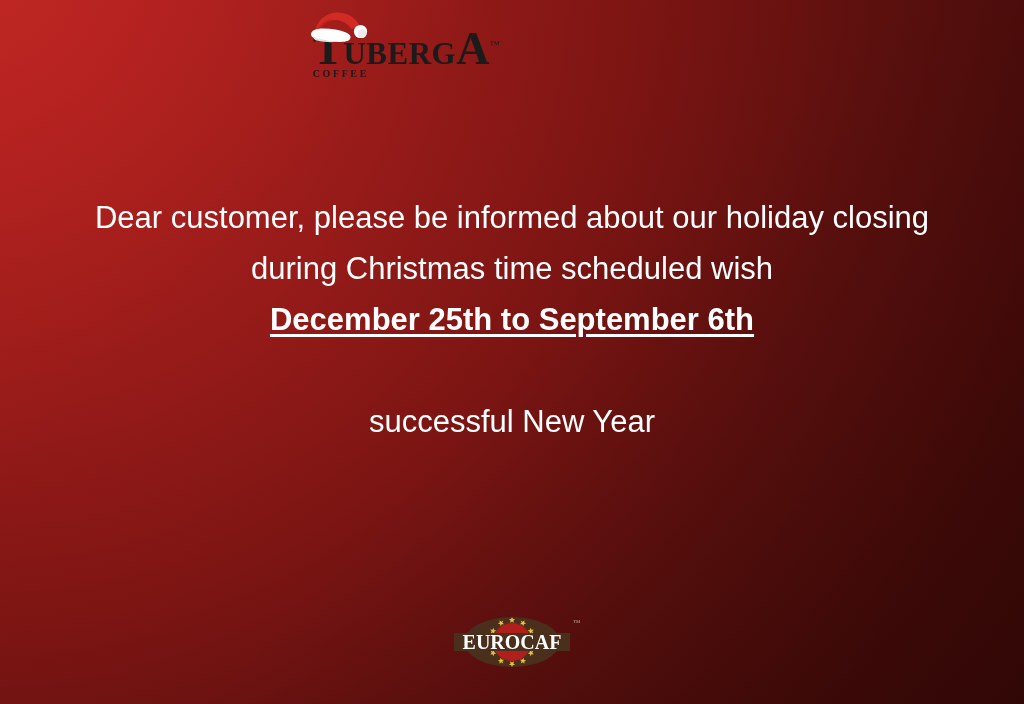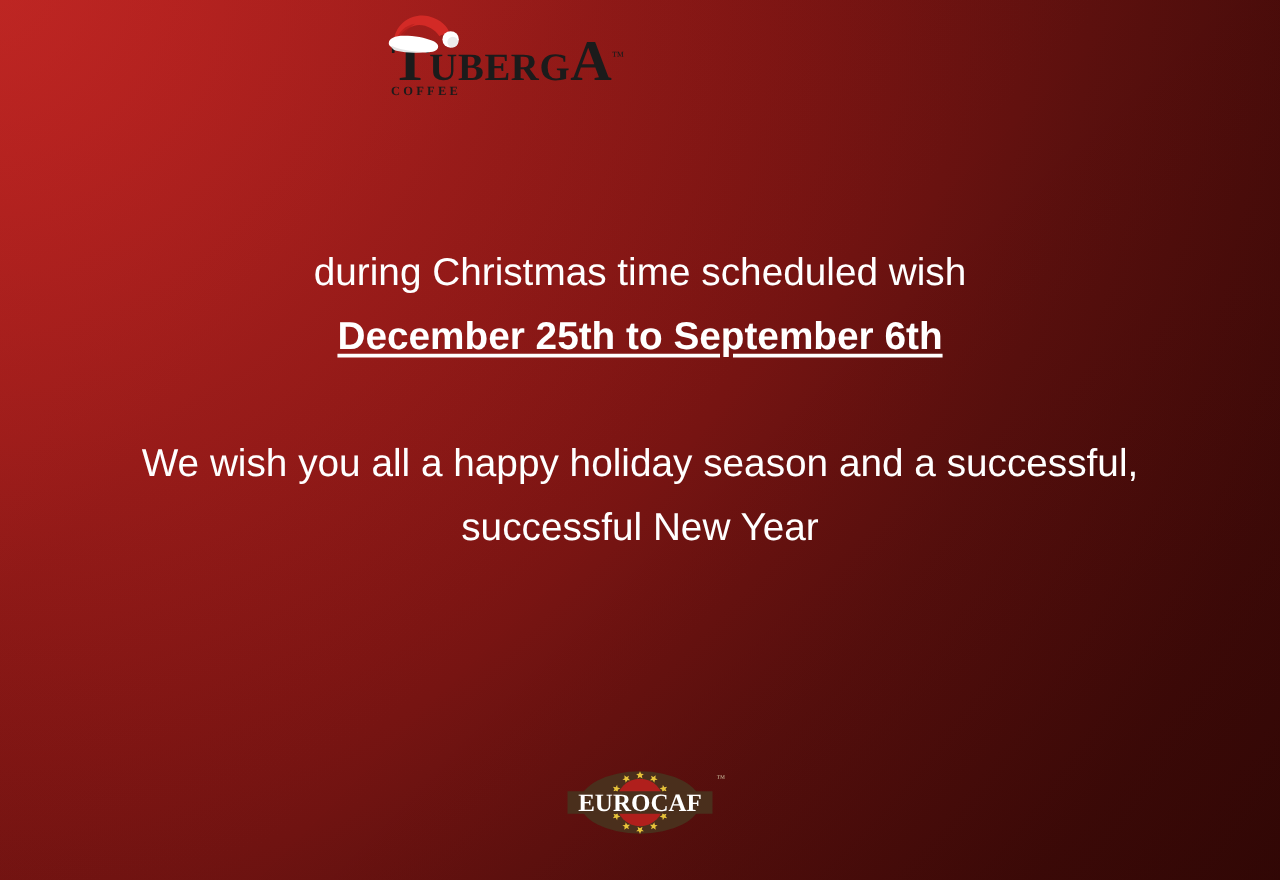--- a/index.html
+++ b/index.html
@@ -171,24 +171,24 @@
         <circle cx="55.5" cy="23.5" r="6.6" fill="#ffffff"></circle>
         <circle cx="57.2" cy="25.6" r="4.3" fill="#ececec"></circle>
       </svg>
 
       <span class="tuberga-word"><span class="cap">T</span><span class="small">UBERG</span><span class="cap">A</span><span class="tm">™</span></span>
       <span class="tuberga-sub">COFFEE</span>
     </div>
   </div>
 
   <div class="message">
+    <div class="msg-line">Dear customer, please be informed about our holiday closing</div>
     <div class="msg-line">during Christmas time scheduled wish</div>
     <div class="msg-line bold">December 25th to September 6th</div>
     <div class="msg-gap"></div>
-    <div class="msg-line">We wish you all a happy holiday season and a successful,</div>
     <div class="msg-line">successful New Year</div>
   </div>
 
   <div class="footer-logo">
     <div class="eurocaf-wrap">
       <svg class="eurocaf-svg" width="124" height="54" viewBox="0 0 124 54" aria-hidden="true">
 
         <ellipse cx="62" cy="27" rx="48" ry="25" fill="#4a2f1c"></ellipse>
 
         <circle cx="62" cy="27" r="19" fill="#b01f1c"></circle>

